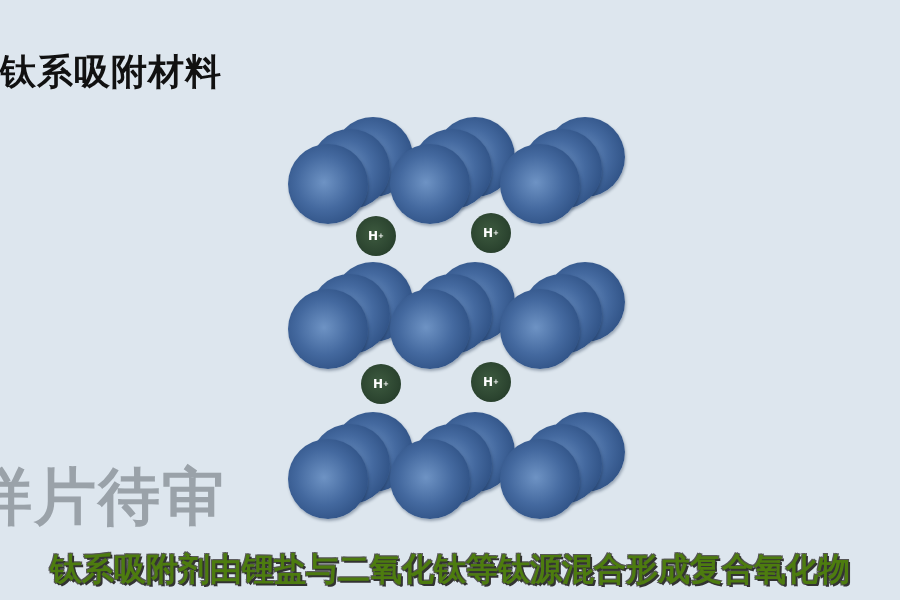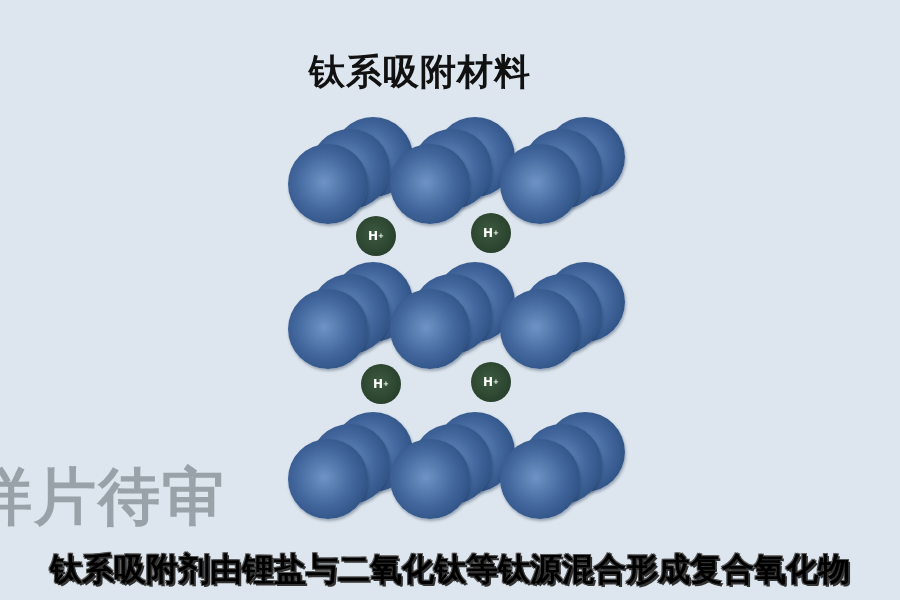--- a/index.html
+++ b/index.html
@@ -1,26 +1,26 @@
 <!DOCTYPE html>
 <html><head>
 <meta charset="utf-8">
 <style>
   html, body { margin:0; padding:0; }
   body { width:900px; height:600px; overflow:hidden; background:#dde6ee; position:relative; font-family:"DejaVu Sans", sans-serif; }
-  .title { position:absolute; left:0; width:840px; top:48px; text-align:center; font-size:36px; font-weight:bold; color:#111; letter-spacing:1px; }
+  .title { position:absolute; left:0; width:840px; top:48px; font-size:36px; font-weight:bold; color:#111; letter-spacing:1px; }
   .sphere { position:absolute; width:80px; height:80px; border-radius:50%;
     background: radial-gradient(circle at 45% 48%, #6e93c4 0%, #44699f 45%, #2d4f82 80%, #22406d 100%);
     box-shadow: 1px 2px 3px rgba(20,40,70,0.35); }
   .ion { position:absolute; width:40px; height:40px; border-radius:50%;
     background: radial-gradient(circle at 45% 45%, #3d5a3f 0%, #2c4530 60%, #1e3322 100%);
     color:#fff; font-size:12px; font-weight:bold; display:flex; align-items:center; justify-content:center; }
   .ion sup { font-size:7px; }
   .watermark { position:absolute; left:-30px; top:455px; font-size:62px; font-weight:bold; color:#9aa2a9; letter-spacing:2px; }
-  .subtitle { position:absolute; left:0; width:900px; top:548px; text-align:center; font-size:32px; color:#000000; font-weight:bold;
+  .subtitle { position:absolute; left:0; width:900px; top:548px; text-align:center; font-size:32px; color:#4d7c0f; font-weight:bold;
     text-shadow: 2px 2px 0 #333, -1px -1px 0 #555, 1px -1px 0 #555, -1px 1px 0 #555; letter-spacing:0px; }
 </style>
 </head>
 <body>
 
 <div class="title">钛系吸附材料</div>
 
 <div id="structure">
     <div class="sphere" style="left: 333px; top: 117px;"></div>
     <div class="sphere" style="left: 310px; top: 129px;"></div>

